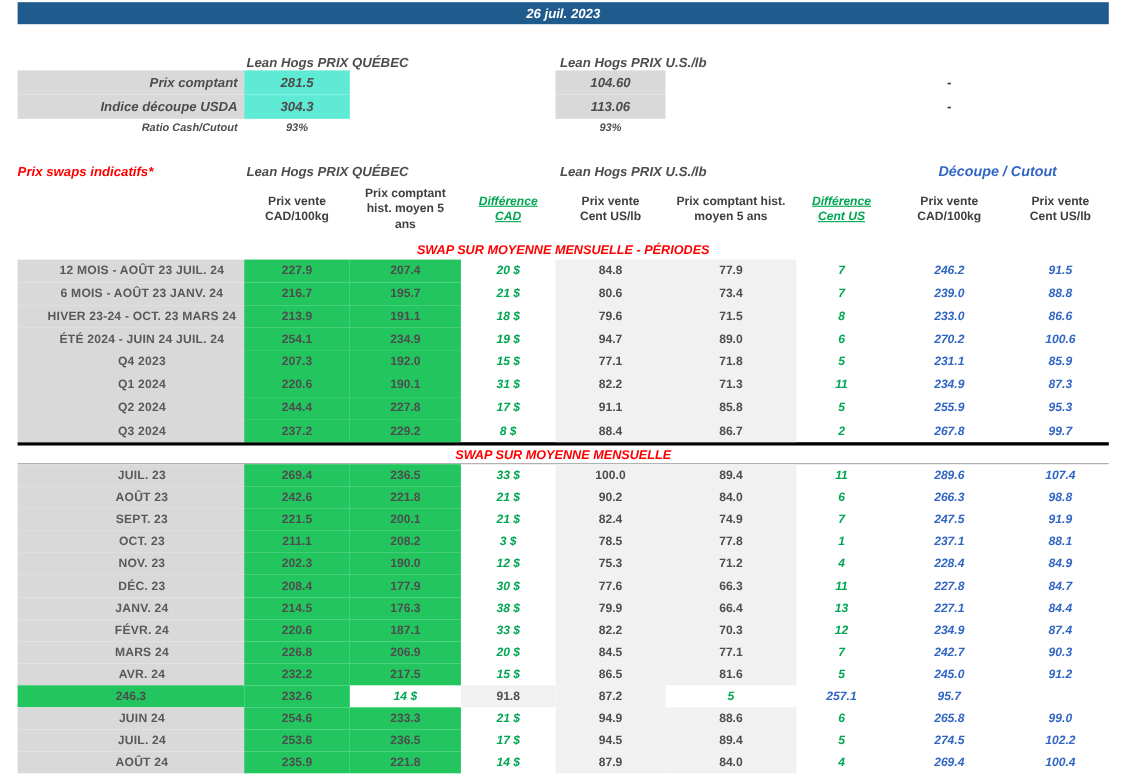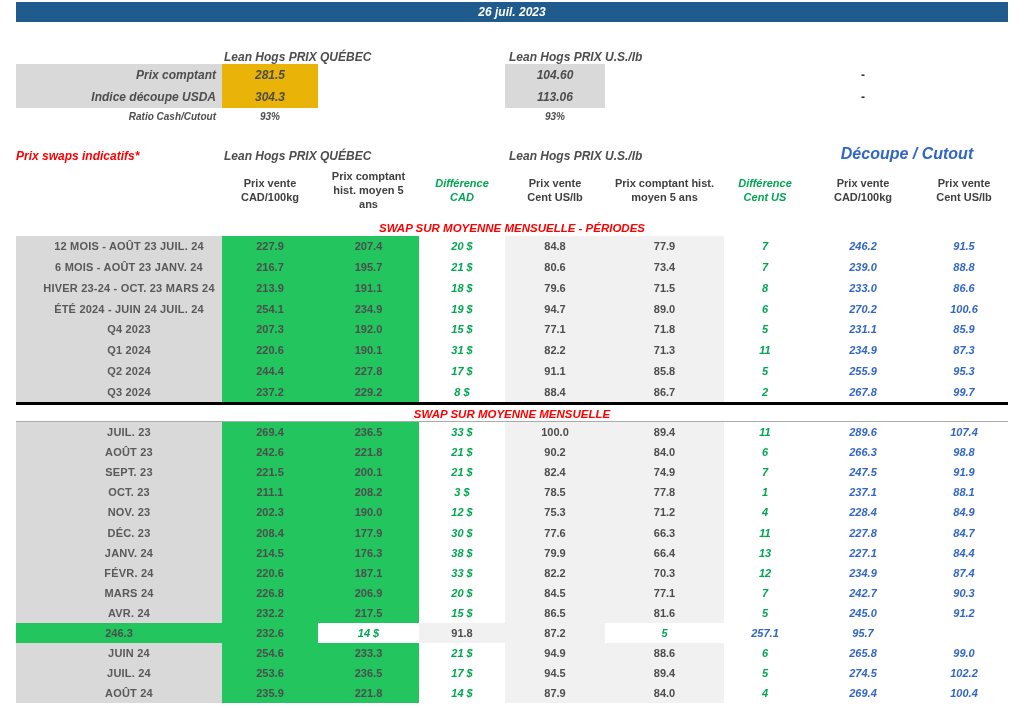--- a/index.html
+++ b/index.html
@@ -17,37 +17,37 @@
 
   
   .summary { margin-top:24px; }
   .sum-grouprow { height:18px; align-items:end; }
   .sum-group { font-size:12px; font-weight:bold; font-style:italic; color:#4d4d4d; padding-left:2px; }
   .sum-row { height:22px; align-items:center; }
   .sum-label { grid-column:1; text-align:right; padding-right:6px; font-size:12px;
                font-weight:bold; font-style:italic; color:#4d4d4d; background:#D9D9D9;
                height:100%; display:flex; align-items:center; justify-content:flex-end; }
   .sum-val-q { grid-column:2; text-align:center; font-size:12px; font-weight:bold; font-style:italic;
-               color:#4d4d4d; background:#eab308; height:100%; display:flex; align-items:center; justify-content:center; }
+               color:#4d4d4d; background:#5eead4; height:100%; display:flex; align-items:center; justify-content:center; }
   .sum-val-us { grid-column:5; text-align:center; font-size:12px; font-weight:bold; font-style:italic;
                 color:#4d4d4d; background:#D9D9D9; height:100%; display:flex; align-items:center; justify-content:center; }
   .sum-dash { grid-column:8; text-align:center; font-size:12px; font-weight:bold; color:#333; }
   .ratio-row { height:17px; }
   .ratio-row .sum-label, .ratio-row .sum-val-q, .ratio-row .sum-val-us {
       background:transparent; font-size:10px; font-weight:600; }
 
   
   .swaps-grouprow { margin-top:20px; height:18px; align-items:end; }
   .swaps-title { grid-column:1; color:#FF0000; font-size:12px; font-weight:bold; font-style:italic; }
   .gh-quebec { grid-column:2/4; font-size:12px; font-weight:bold; font-style:italic; color:#4d4d4d; padding-left:2px; }
   .gh-us     { grid-column:5/7; font-size:12px; font-weight:bold; font-style:italic; color:#4d4d4d; padding-left:4px; }
-  .gh-cutout { grid-column:8/10; font-size:16px; font-weight:bold; font-style:italic; color:#3166C4; text-align:center; }
+  .gh-cutout { grid-column:8/10; font-size:13px; font-weight:bold; font-style:italic; color:#3166C4; text-align:center; }
   .colhead-row { min-height:56px; align-items:center; }
   .colhead { font-size:11px; font-weight:bold; color:#404040; text-align:center; white-space:pre-line; line-height:1.25; }
-  .colhead.green { color:#00A651; font-style:italic; }
+  .colhead.green { color:#00A651; font-style:italic;text-decoration:underline; }
 
   
   .section-title { height:17px; text-align:center; color:#FF0000; font-size:11.5px;
                    font-weight:bold; font-style:italic; display:flex; align-items:center; justify-content:center; }
   .sep-block { border-top:3px solid #000000; border-bottom:1px solid #ABABAB; height:20px; }
 
   
   .trow { display:grid; grid-template-columns:206px 96px 101px 86px 100px 119px 82px 114px 88px; }
   .periods .trow { height:20.75px; }
   .monthly .trow { height:20.1px; }

